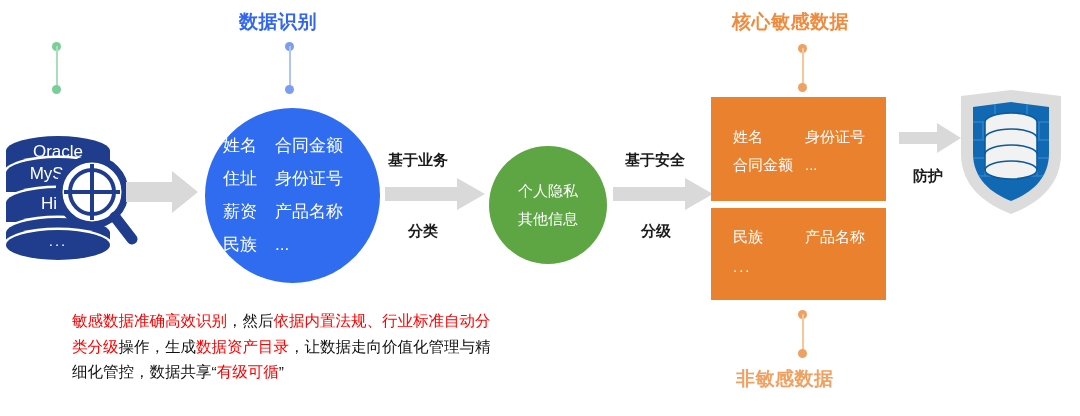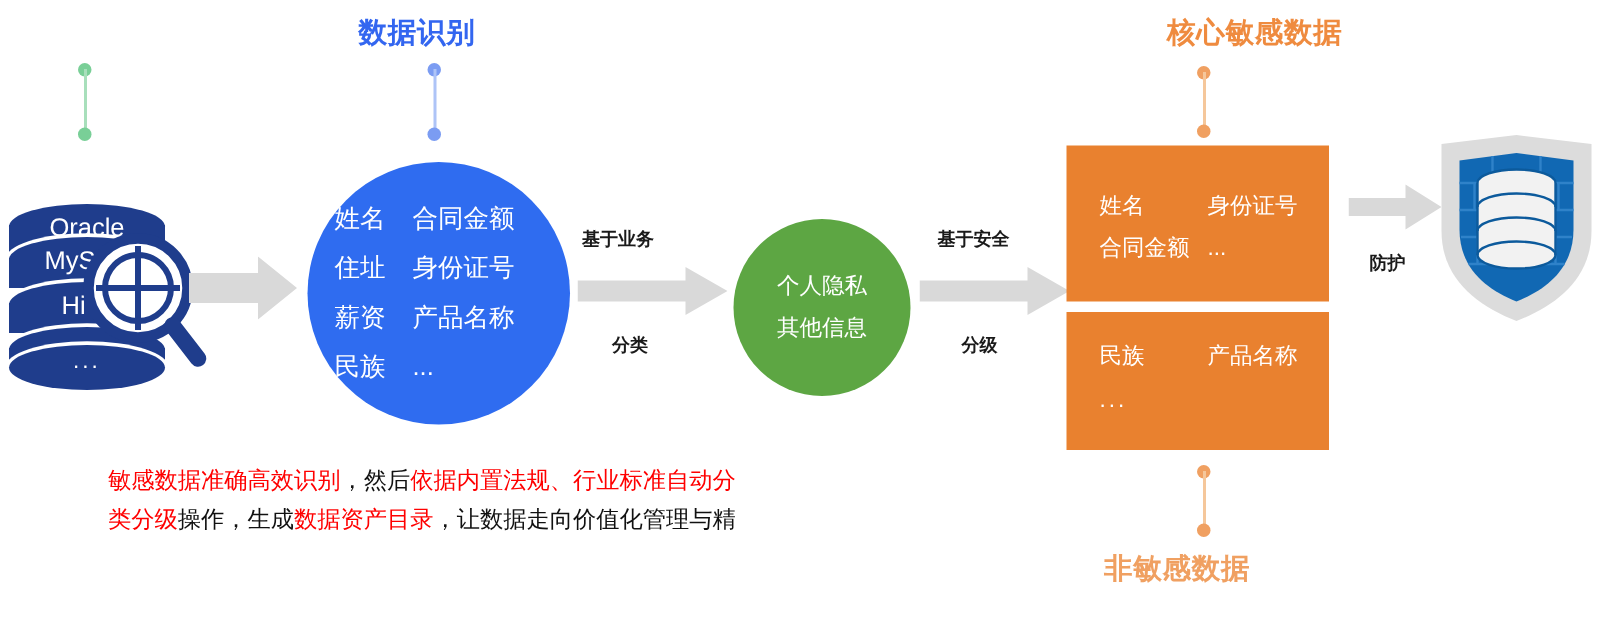--- a/index.html
+++ b/index.html
@@ -12,21 +12,21 @@
   }
   .stage{position:absolute;left:0;top:0;width:1080px;height:416px;}
   .abs{position:absolute;}
 
   
   .stage-label{
     font-size:19px;font-weight:bold;letter-spacing:.5px;white-space:nowrap;
   }
   .lbl-green{color:#22ac4b;}
   .lbl-blue{color:#3366f0;}
-  .lbl-orange{color:#ef8b3f;margin-left:46px;}
+  .lbl-orange{color:#ef8b3f;}
   .lbl-orange-soft{color:#f0a061;}
 
   
   .connector{position:absolute;width:9px;}
   .connector .line{position:absolute;left:3.5px;top:4px;bottom:4px;width:2px;}
   .connector .dot{position:absolute;left:0;width:9px;height:9px;border-radius:50%;}
   .connector .dot.top{top:0;}
   .connector .dot.bot{bottom:0;}
   .c-green .line{background:#a8dfbb;} .c-green .dot{background:#79cf97;}
   .c-blue .line{background:#aec4f7;}  .c-blue .dot{background:#7b9cf2;}
@@ -39,21 +39,21 @@
   .db-body{position:absolute;left:0;width:104px;background:#1f3d8c;}
   .db-text{position:absolute;width:104px;text-align:center;color:#ffffff;
            font-size:17px;line-height:1;white-space:nowrap;}
   .db-text.small{font-size:15px;letter-spacing:2px;}
 
   
   .magnifier{position:absolute;left:52px;top:154px;width:86px;height:92px;}
 
   
   .arrow{position:absolute;}
-  .arrow-label{position:absolute;font-size:12px;font-weight:bold;color:#1a1a1a;white-space:nowrap;}
+  .arrow-label{position:absolute;font-size:15px;font-weight:bold;color:#1a1a1a;white-space:nowrap;}
 
   
   .circle-blue{
     position:absolute;left:205px;top:108px;width:175px;height:175px;border-radius:50%;
     background:#2f6cf0;color:#ffffff;
   }
   .circle-blue .rows{
     position:absolute;left:18px;top:26px;right:10px;
   }
   .circle-blue .row{display:flex;align-items:baseline;height:33px;font-size:17px;}
@@ -261,15 +261,18 @@
     </svg>
   </div>
 
   <div class="para">
     <div class="nowrapline">
       <span class="hl">敏感数据准确高效识别</span><span>，然后</span><span class="hl">依据内置法规、行业标准自动分</span>
     </div>
     <div class="nowrapline">
       <span class="hl">类分级</span><span>操作，生成</span><span class="hl">数据资产目录</span><span>，让数据走向价值化管理与精</span>
     </div>
+    <div class="nowrapline">
+      <span>细化管控，数据共享“</span><span class="hl">有级可循</span><span>”</span>
+    </div>
   </div>
 
 </div>
 
 </body></html>

